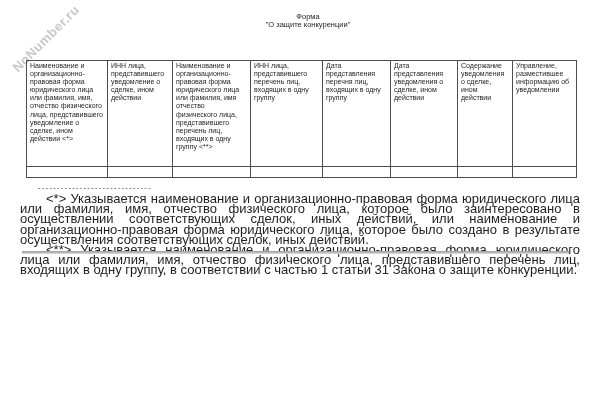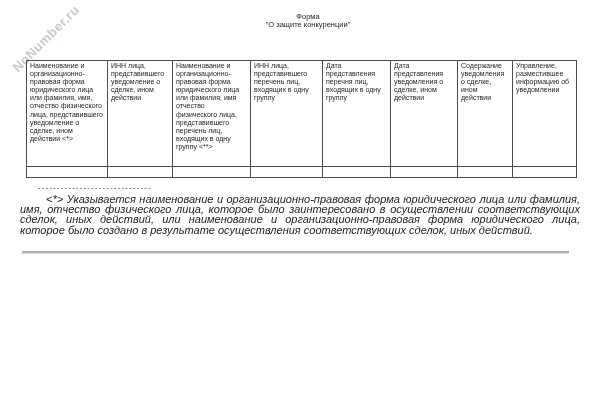--- a/index.html
+++ b/index.html
@@ -60,24 +60,23 @@
     left: 38px; top: 183px;
     font-size: 7.5px;
     letter-spacing: 1.3px;
     color: #2a2a2a;
     white-space: nowrap;
   }
   .footnotes {
     position: absolute;
     left: 20px; top: 194px;
     width: 560px;
-    font-size: 11px;
+    font-size: 13px;
     line-height: 10.2px;
     text-align: justify;
-    font-style: italic;
   }
   .footnotes p { text-indent: 26px; }
   .hrule {
     position: absolute;
     left: 22px; top: 251px;
     width: 547px; height: 3px;
     background: linear-gradient(to bottom, #9b9b9b 0%, #bcbcbc 55%, #e2e2e2 100%);
   }
 </style>
 </head>
@@ -126,17 +125,18 @@
         <td></td>
         <td></td>
       </tr>
     </tbody>
   </table>
 
   <div class="dashes">------------------------------</div>
 
   <div class="footnotes">
     <p>&lt;*&gt; Указывается наименование и организационно-правовая форма юридического лица или фамилия, имя, отчество физического лица, которое было заинтересовано в осуществлении соответствующих сделок, иных действий, или наименование и организационно-правовая форма юридического лица, которое было создано в результате осуществления соответствующих сделок, иных действий.</p>
+    <p>&lt;**&gt; Указывается наименование и организационно-правовая форма юридического лица или фамилия, имя, отчество физического лица, представившего перечень лиц, входящих в одну группу, в соответствии с частью 1 статьи 31 Закона о защите конкуренции.</p>
   </div>
 
   <div class="hrule"></div>
 
 </div>
 
 </body></html>

